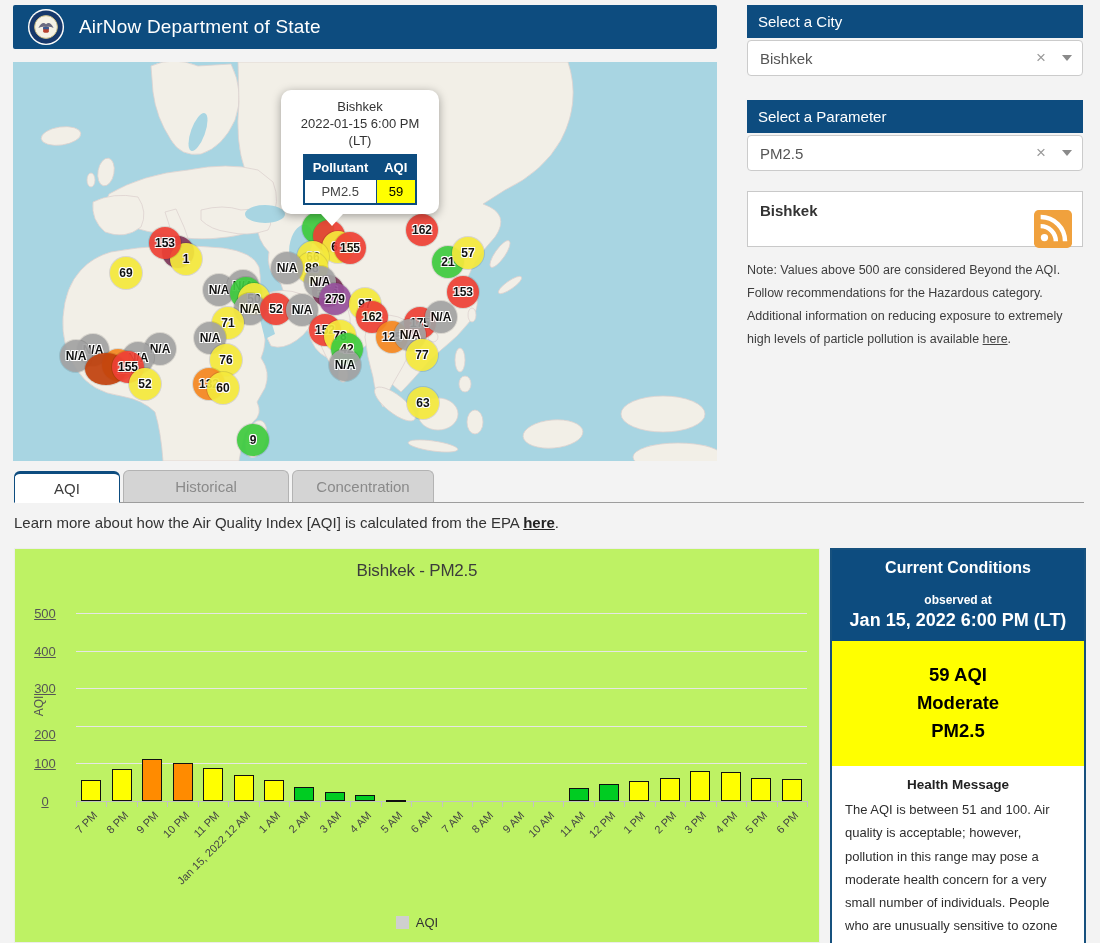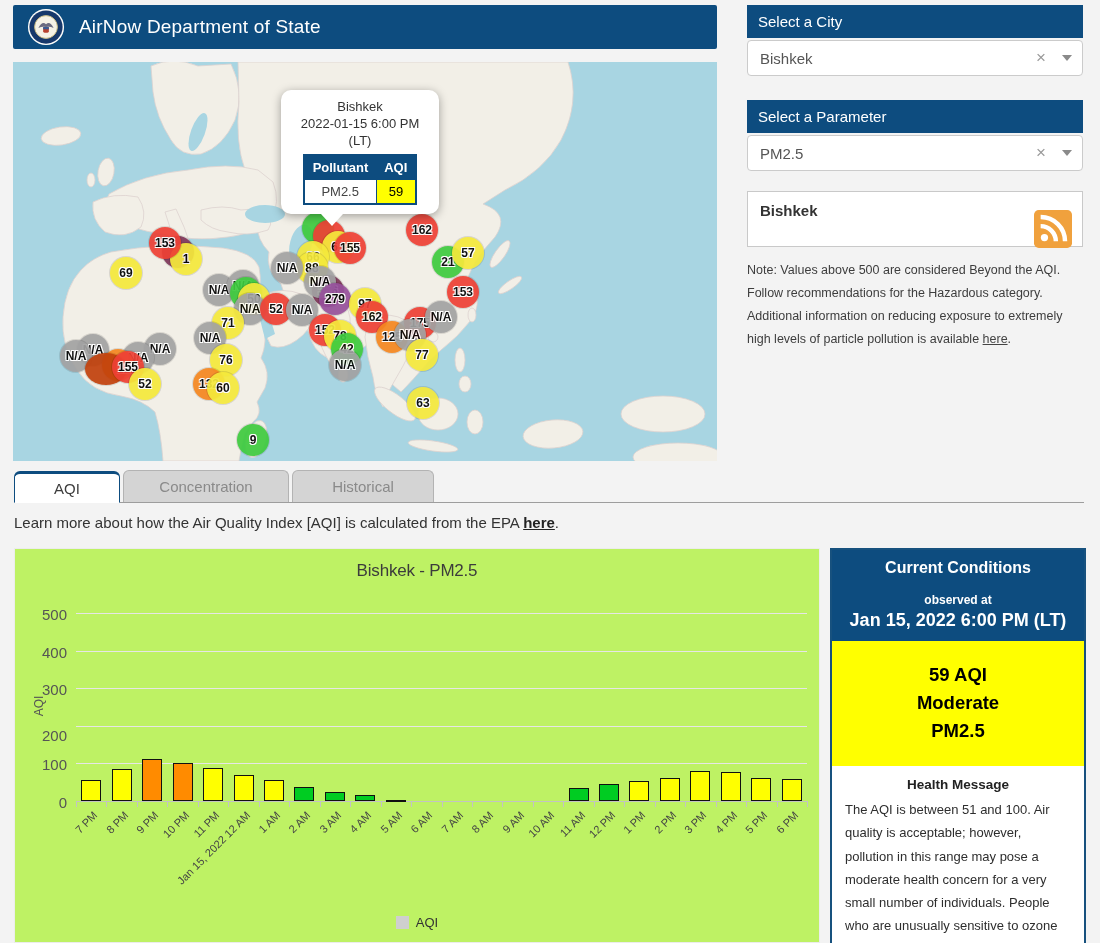--- a/index.html
+++ b/index.html
@@ -57,21 +57,21 @@
     color:#3c3c3c; margin-bottom:-1px; z-index:2; }
   .tab:nth-child(1){ width:106px; } .tab:nth-child(2){ width:166px; } .tab:nth-child(3){ width:142px; }
 
   .learn-more { position:absolute; left:14px; top:514px; font-size:15px; color:#333; }
   .learn-more a { color:#222; font-weight:bold; text-decoration:underline; }
 
   
   .chart-card { position:absolute; left:14px; top:548px; width:806px; height:395px; background:#bef264; border:1px solid #ececec; }
   .chart-title { position:absolute; left:0; right:0; top:12px; text-align:center; font-size:17px; color:#3c3c3c; letter-spacing:-.2px; }
   .gridline { position:absolute; height:1px; background:#e6e6e6; left:61px; width:731px; }
-  .ytick-label { position:absolute; width:44px; left:8px; text-align:right; font-size:15px; color:#555; }
+  .ytick-label { position:absolute; width:44px; left:8px; text-align:center; font-size:13px; color:#555;text-decoration:underline; }
   .y-title { position:absolute; left:14px; top:150px; font-size:12px; color:#555; transform:rotate(-90deg); }
   .axis-x { position:absolute; left:61px; top:252px; width:731px; height:1px; background:#c3c3c3; }
   .xtick { position:absolute; top:252px; width:1px; height:6px; background:#c3c3c3; }
   .bar { position:absolute; border:1px solid #101010; }
   .xlabel { position:absolute; top:260px; font-size:11px; color:#444; white-space:nowrap;
     transform-origin:0 0; transform:rotate(-45deg) translate(-100%,0); }
   .legend { position:absolute; left:0; right:0; top:366px; display:flex; align-items:center; justify-content:center; gap:7px; }
   .legend .swatch { width:13px; height:13px; background:#cfcfcf; }
   .legend .ltext { font-size:13px; color:#333; }
 
@@ -243,22 +243,22 @@
         <circle cx="6.6" cy="17.4" r="2.3" fill="#fff"></circle>
         <path d="M4.2,10.2 A9.6,9.6 0 0 1 13.8,19.8" stroke="#fff" stroke-width="2.8" fill="none"></path>
         <path d="M4.2,4.4 A15.4,15.4 0 0 1 19.6,19.8" stroke="#fff" stroke-width="2.8" fill="none"></path>
       </svg>
     </div>
     <div class="side-note"><span>Note: Values above 500 are considered Beyond the AQI. Follow recommendations for the Hazardous category. Additional information on reducing exposure to extremely high levels of particle pollution is available </span><a href="#">here</a><span>.</span></div>
   </div>
 
   <div class="tabs-row" id="tabs-row">
       <div class="tab active">AQI</div>
+      <div class="tab inactive">Historical</div>
       <div class="tab inactive">Concentration</div>
-      <div class="tab inactive">Historical</div>
     </div>
 
   <div class="learn-more"><span>Learn more about how the Air Quality Index [AQI] is calculated from the EPA </span><a href="#">here</a><span>.</span></div>
 
   <div class="chart-card" id="chart-card">
     <div class="chart-title">Bishkek - PM2.5</div>
     <div class="y-title">AQI</div>
     <div class="axis-x"></div>
     <div class="legend">
       <span class="swatch"></span>

